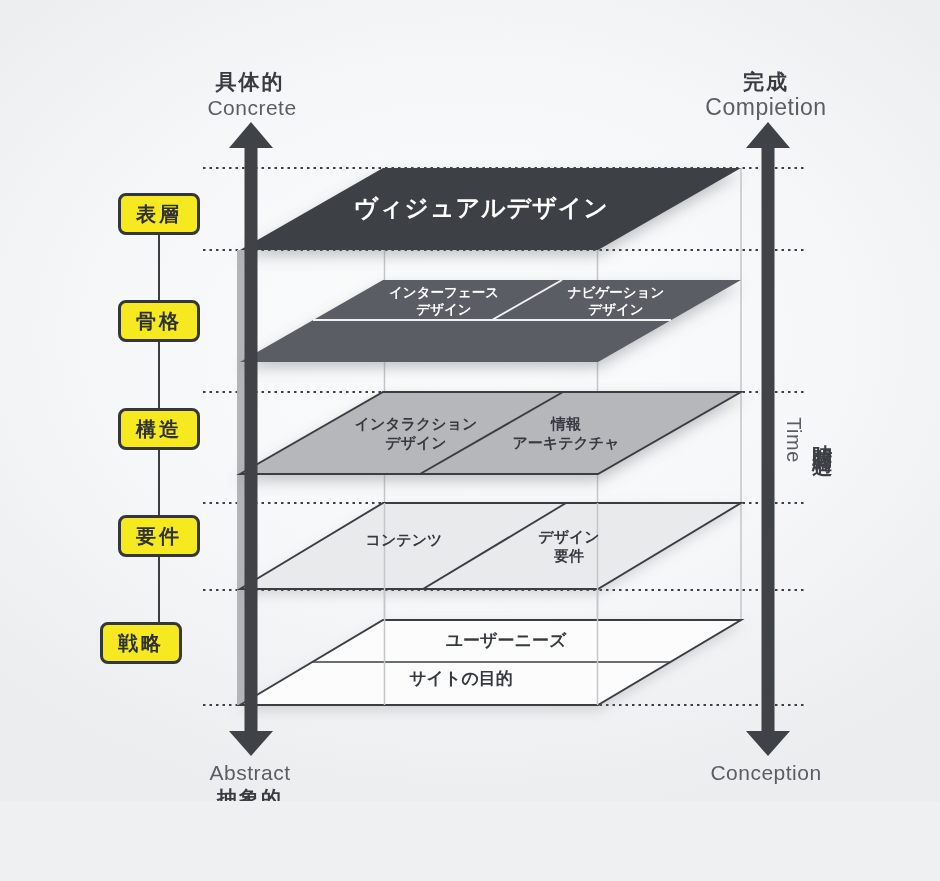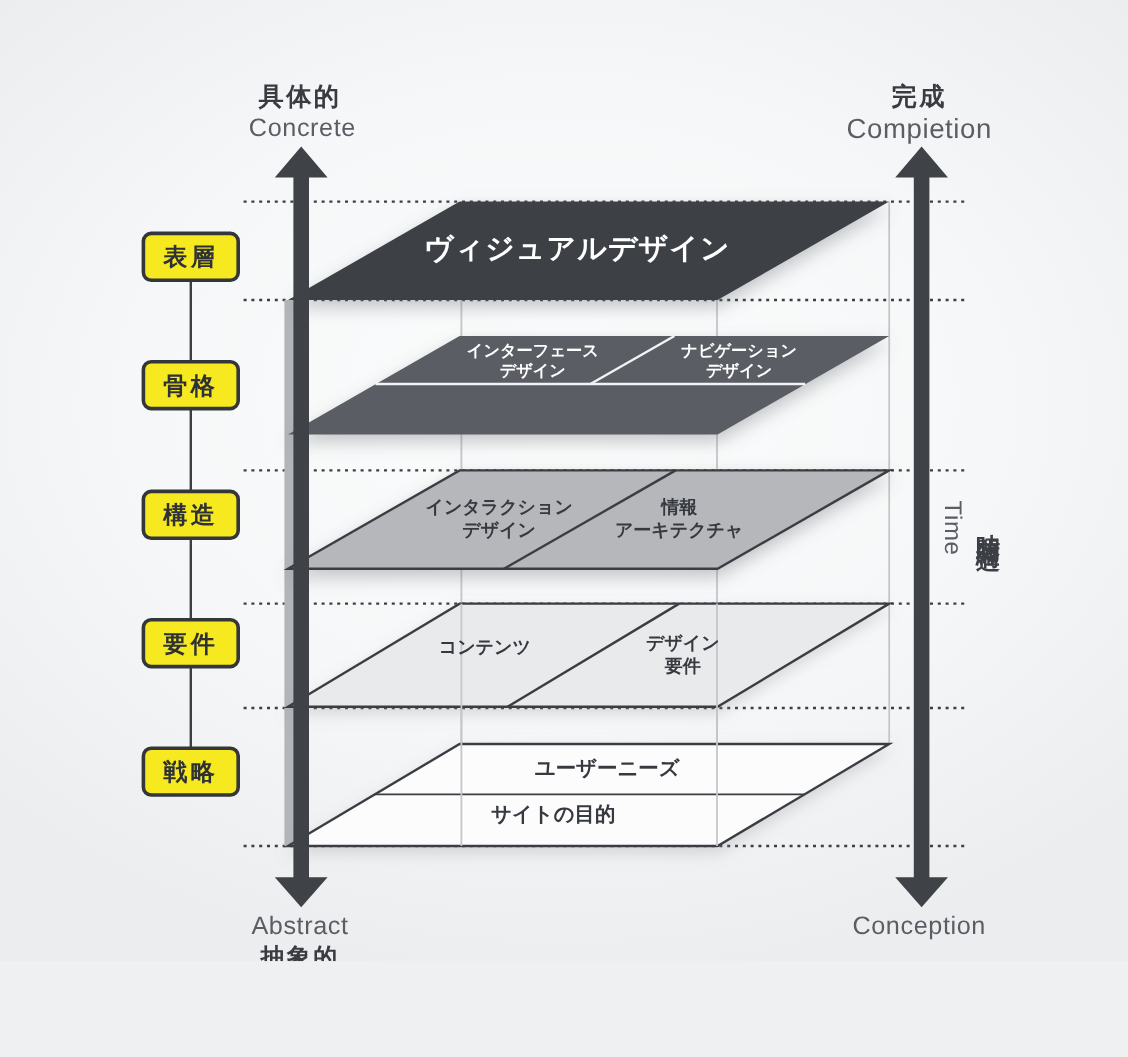--- a/index.html
+++ b/index.html
@@ -134,21 +134,21 @@
 
   <div class="lbl en-gray" style="left:766px;top:773px;font-size:21px;">Conception</div>
 
   <div class="lbl vertical-jp" style="left:822px;top:437px;font-size:20px;color:#3c3f44;">時間経過</div>
   <div class="lbl rot90 en-gray" style="left:793px;top:440px;font-size:20px;">Time</div>
 
   <div class="stage-box" style="left:159px;top:214px;">表層</div>
   <div class="stage-box" style="left:159px;top:321px;">骨格</div>
   <div class="stage-box" style="left:159px;top:429px;">構造</div>
   <div class="stage-box" style="left:159px;top:536px;">要件</div>
-  <div class="stage-box" style="left:159px;top:643px;">戦略</div>
+  <div class="stage-box" style="left:141px;top:643px;">戦略</div>
 
   <div class="lbl white" style="left:481px;top:208px;font-size:24px;font-weight:bold;letter-spacing:1px;">ヴィジュアルデザイン</div>
 
   <div class="lbl white" style="left:444px;top:301px;font-size:13.5px;font-weight:bold;">インターフェース
 デザイン</div>
   <div class="lbl white" style="left:616px;top:301px;font-size:13.5px;font-weight:bold;">ナビゲーション
 デザイン</div>
 
   <div class="lbl dark" style="left:416px;top:433px;font-size:15px;font-weight:bold;">インタラクション
 デザイン</div>

